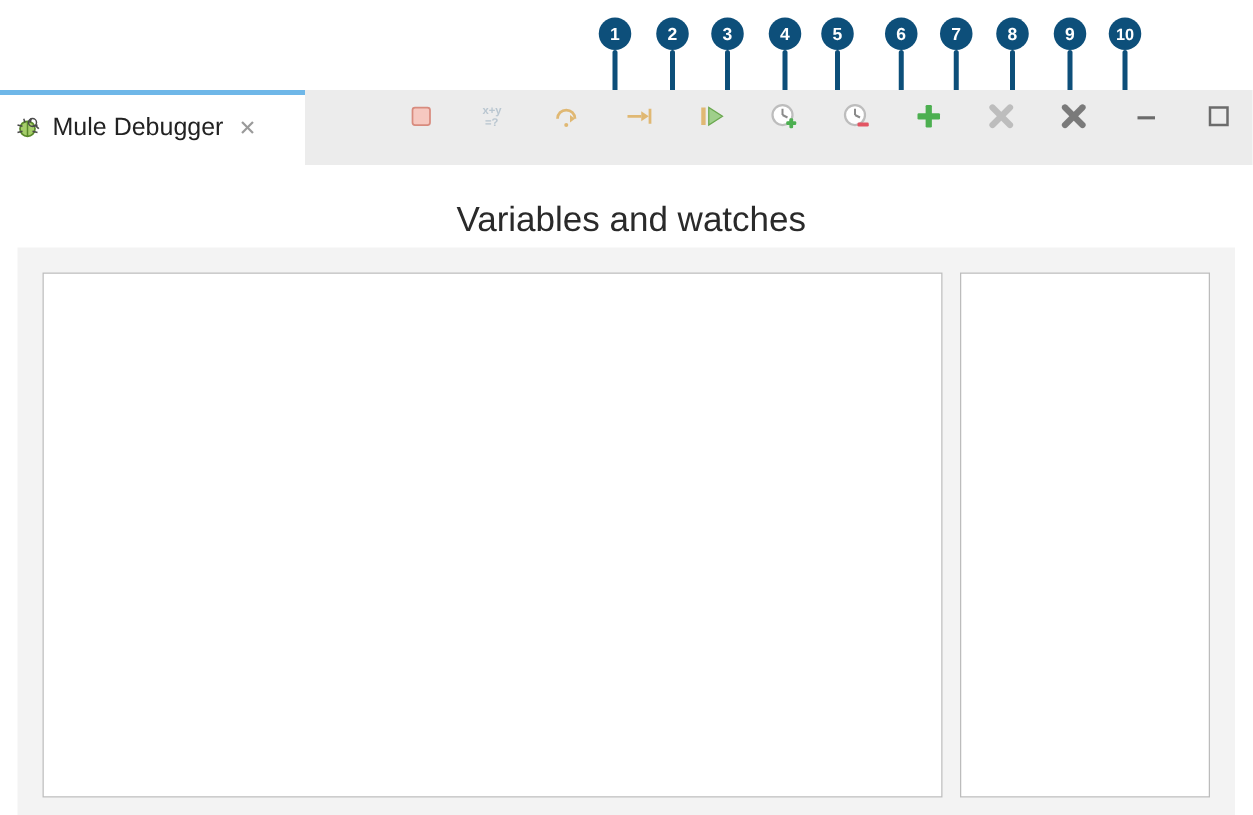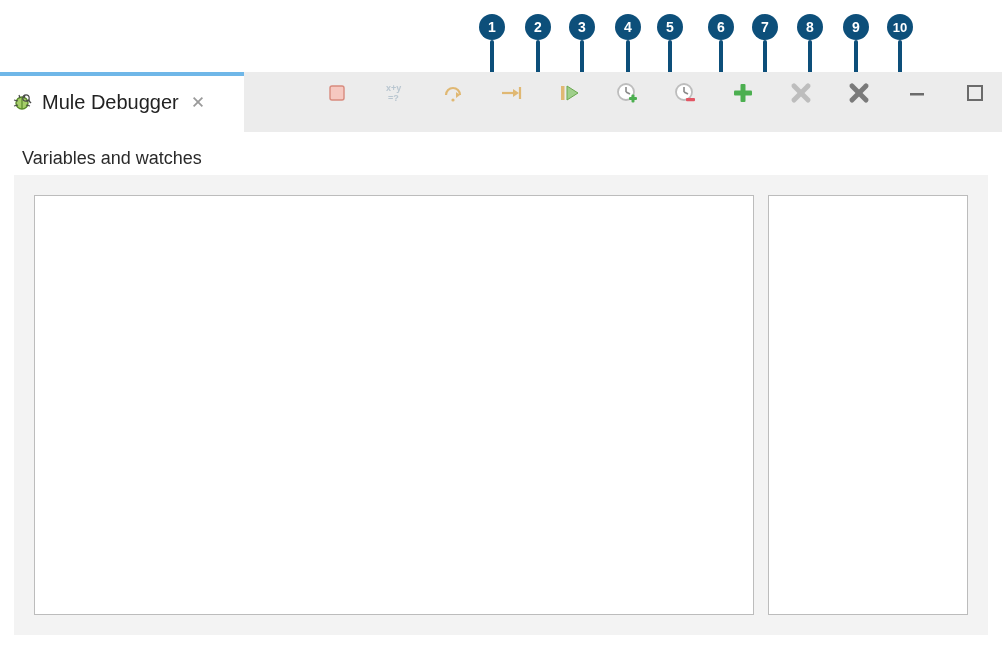--- a/index.html
+++ b/index.html
@@ -111,23 +111,24 @@
 
   
   .content {
     position: absolute;
     top: 132px;
     left: 0; right: 0; bottom: 0;
     background: #ffffff;
     padding: 8px 14px 14px 14px;
   }
   .section-title {
-    font-size: 18px;
+    font-size: 28px;
     color: #2a2a2a;
-    margin: 8px 0 6px 8px;
+    margin: 20px 0 6px 8px;
+    text-align: center;
   }
   .panels-bg {
     background: #f3f3f3;
     padding: 20px;
     display: flex;
     gap: 14px;
     height: 460px;
   }
   .panel {
     background: #ffffff;

